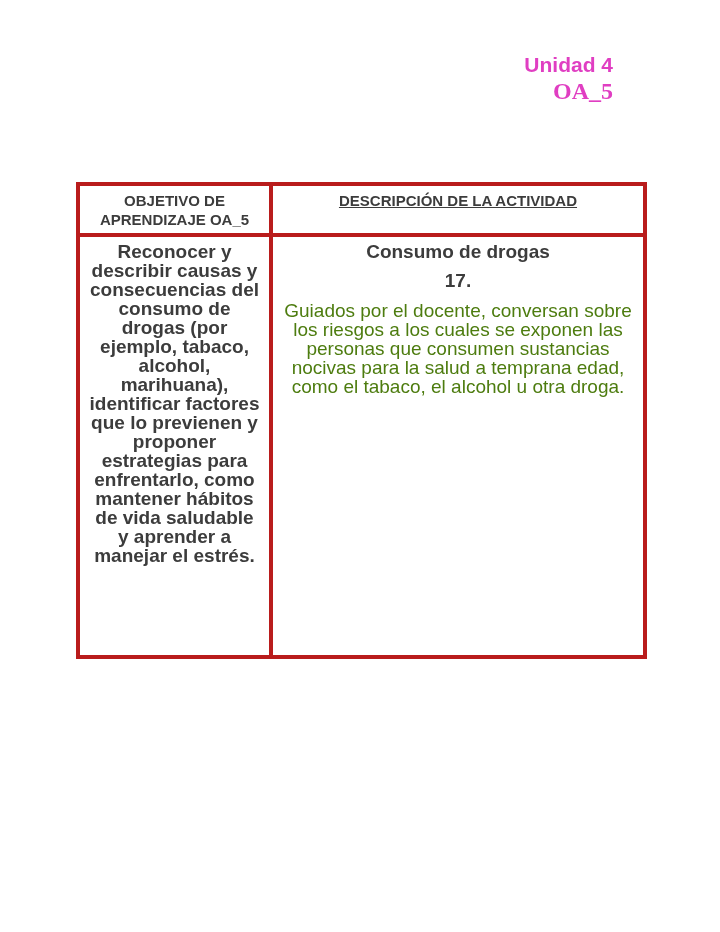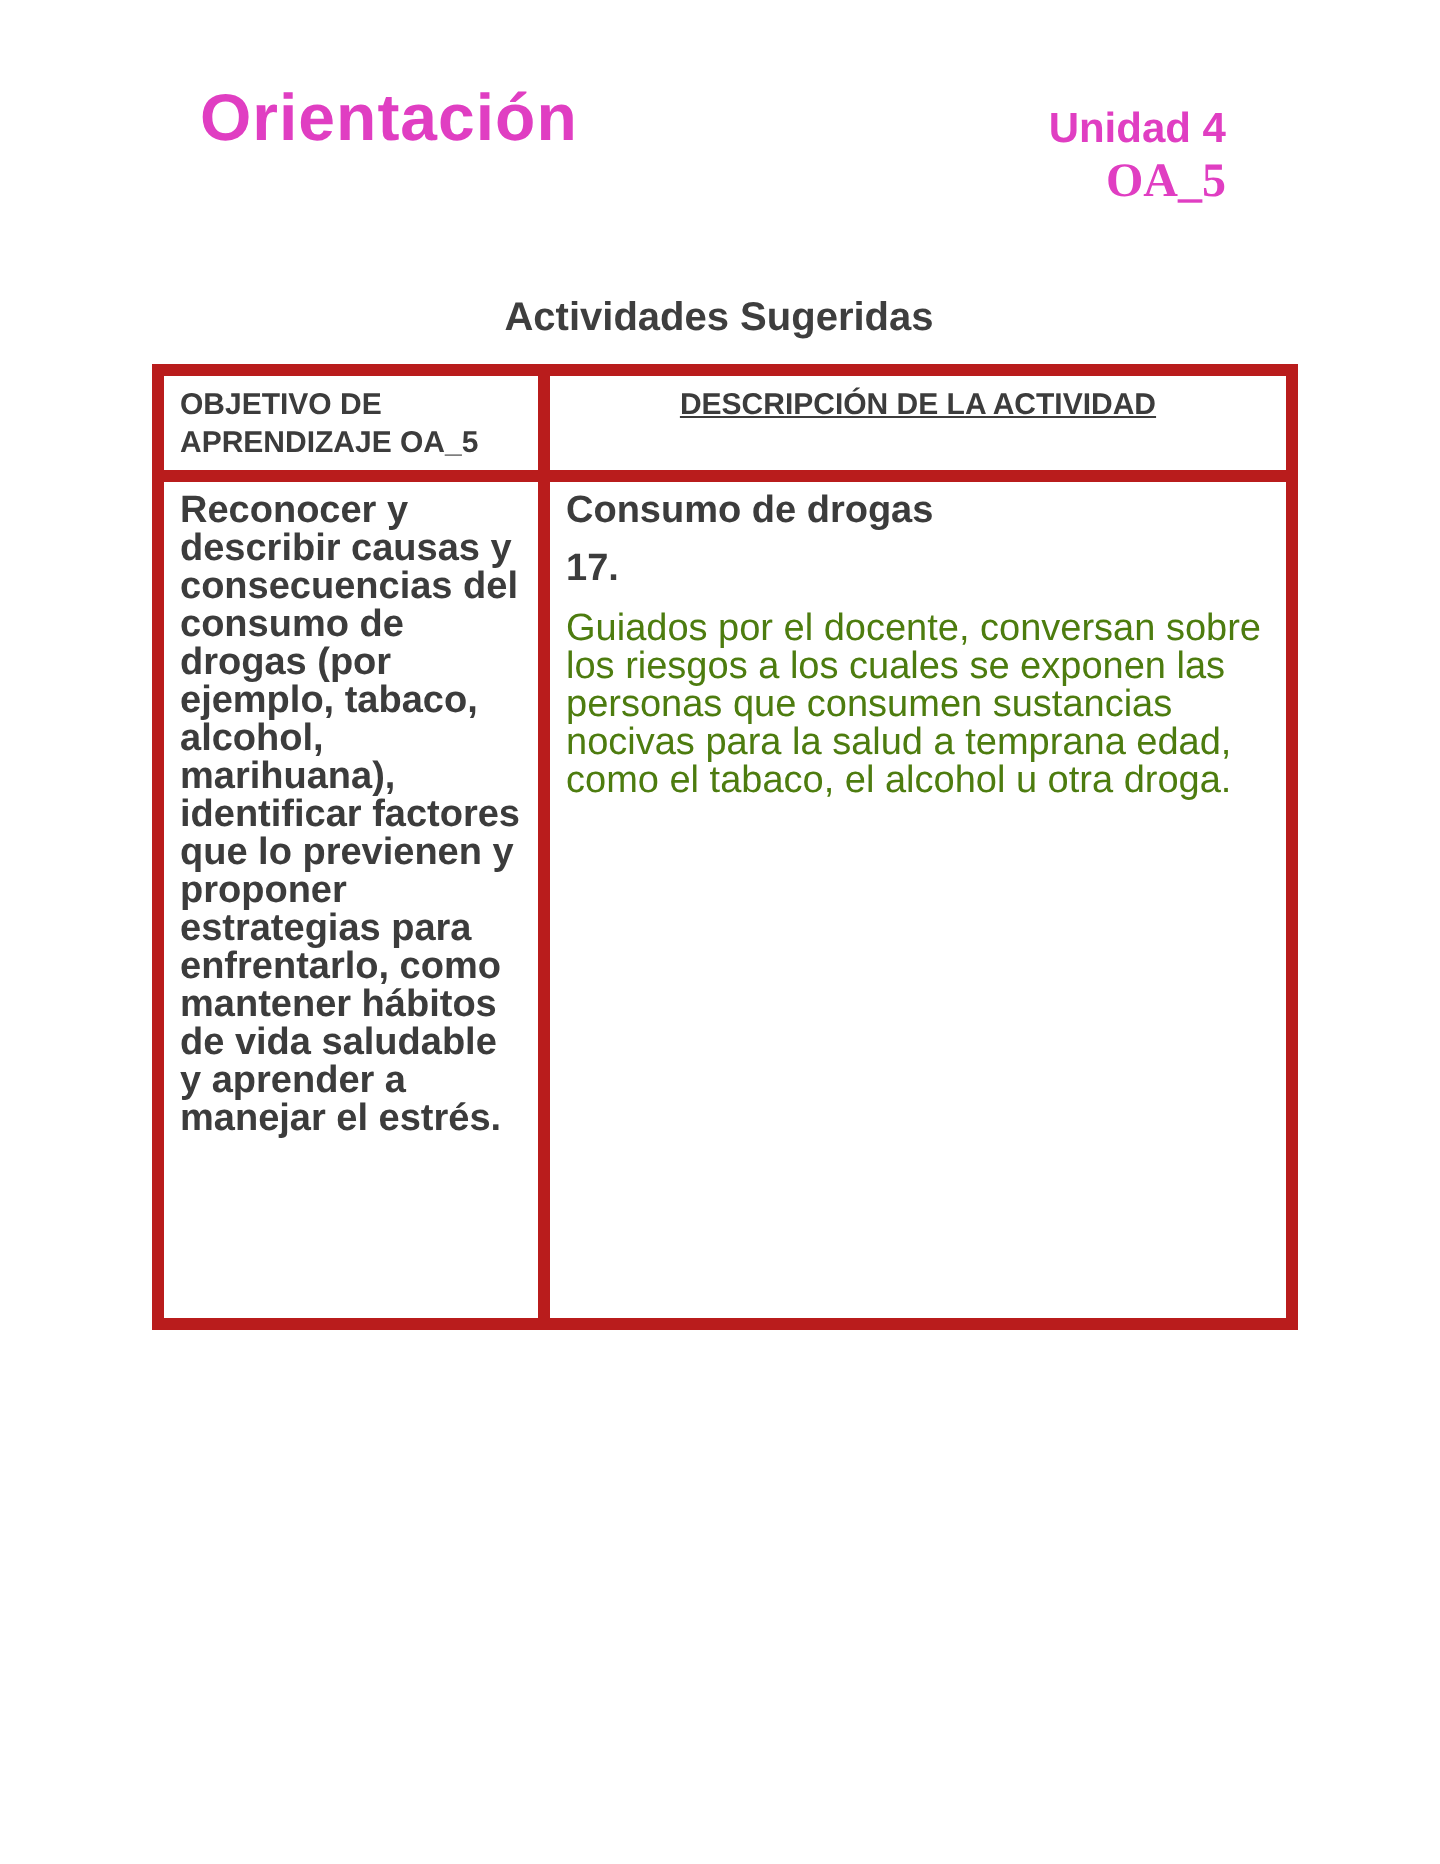--- a/index.html
+++ b/index.html
@@ -49,22 +49,23 @@
   .activity-table {
     position: absolute; left: 76px; top: 182px;
     width: 567px;
     border-collapse: collapse;
     table-layout: fixed;
     color: #3c3c3c;
   }
   .activity-table col.col1 { width: 193px; }
   .activity-table col.col2 { width: 374px; }
   .activity-table th, .activity-table td {
-    border: 6px solid #b91c1c;
+    border: 4px solid #b91c1c;
     vertical-align: top;
+    text-align: center;
   }
   .activity-table th {
     height: 42px;
     font-size: 15px; font-weight: bold; line-height: 19px;
     padding: 5px 8px 0 8px;
   }
   .th-obj  { text-align: left; }
   .th-desc { text-align: center; text-decoration: underline; }
   .activity-table tbody td {
     height: 413px;
@@ -77,29 +78,27 @@
   .act-number { font-weight: bold; margin: 0 0 11px 0; }
   .act-desc   { color: #4d7c0f; line-height: 19px; }
 </style>
 </head>
 <body>
 
 <div class="page">
 
   <header class="doc-header">
     <div class="hdr-left">
-      <div class="subject">Orientación</div>
     </div>
     <div class="hdr-right">
       <div class="unit">Unidad 4</div>
       <div class="oa">OA_5</div>
     </div>
   </header>
 
-  <div class="page-title">Actividades Sugeridas</div>
 
   <table class="activity-table">
     <colgroup>
         <col class="col1">
         <col class="col2">
       </colgroup>
     <thead>
       <tr>
         <th class="th-obj">OBJETIVO DE APRENDIZAJE OA_5</th>
         <th class="th-desc">DESCRIPCIÓN DE LA ACTIVIDAD</th>

